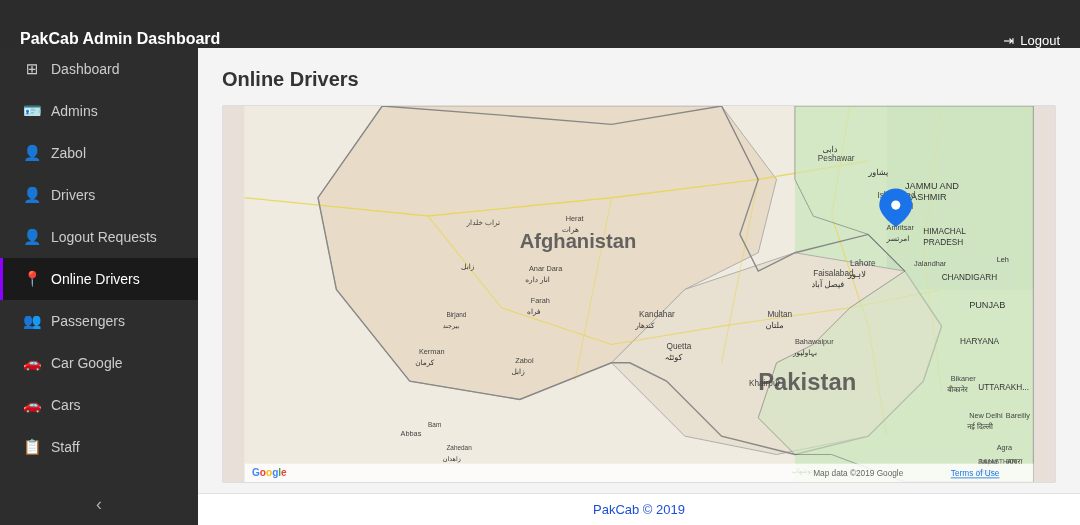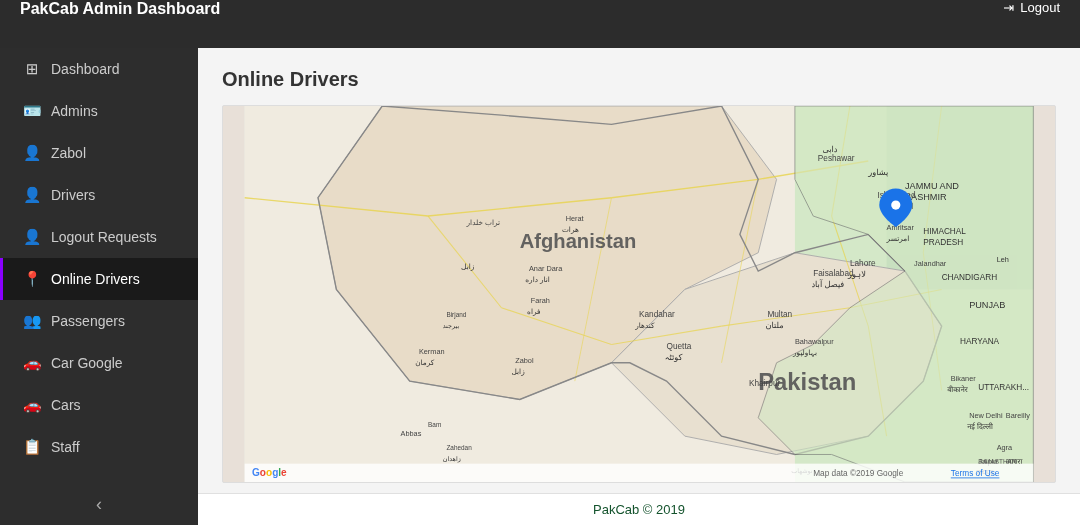--- a/index.html
+++ b/index.html
@@ -3,21 +3,21 @@
   <meta charset="utf-8">
   <style>
     * { margin: 0; padding: 0; box-sizing: border-box; }
     body { font-family: 'Segoe UI', Arial, sans-serif; background: #f4f4f4; display: flex; flex-direction: column; height: 525px; overflow: hidden; }
 
     
     .header {
       background: #2c2c2c;
       color: #fff;
       display: flex;
-      align-items: flex-start;
+      align-items: flex-end;
       justify-content: space-between;
       padding: 0 20px;
       height: 48px;
       flex-shrink: 0;
     }
     .header-title { font-size: 16px; font-weight: 600; }
     .logout-btn {
       color: #fff;
       font-size: 13px;
       cursor: pointer;
@@ -110,21 +110,21 @@
       height: 100%;
     }
 
     
     .footer {
       background: #fff;
       border-top: 1px solid #e0e0e0;
       text-align: center;
       padding: 8px;
       font-size: 13px;
-      color: #14532d;
+      color: #1d4ed8;
       flex-shrink: 0;
     }
   </style>
 </head>
 <body>
 
 <header class="header">
   <span class="header-title">PakCab Admin Dashboard</span>
   <button class="logout-btn">
     <span>⇥</span>

